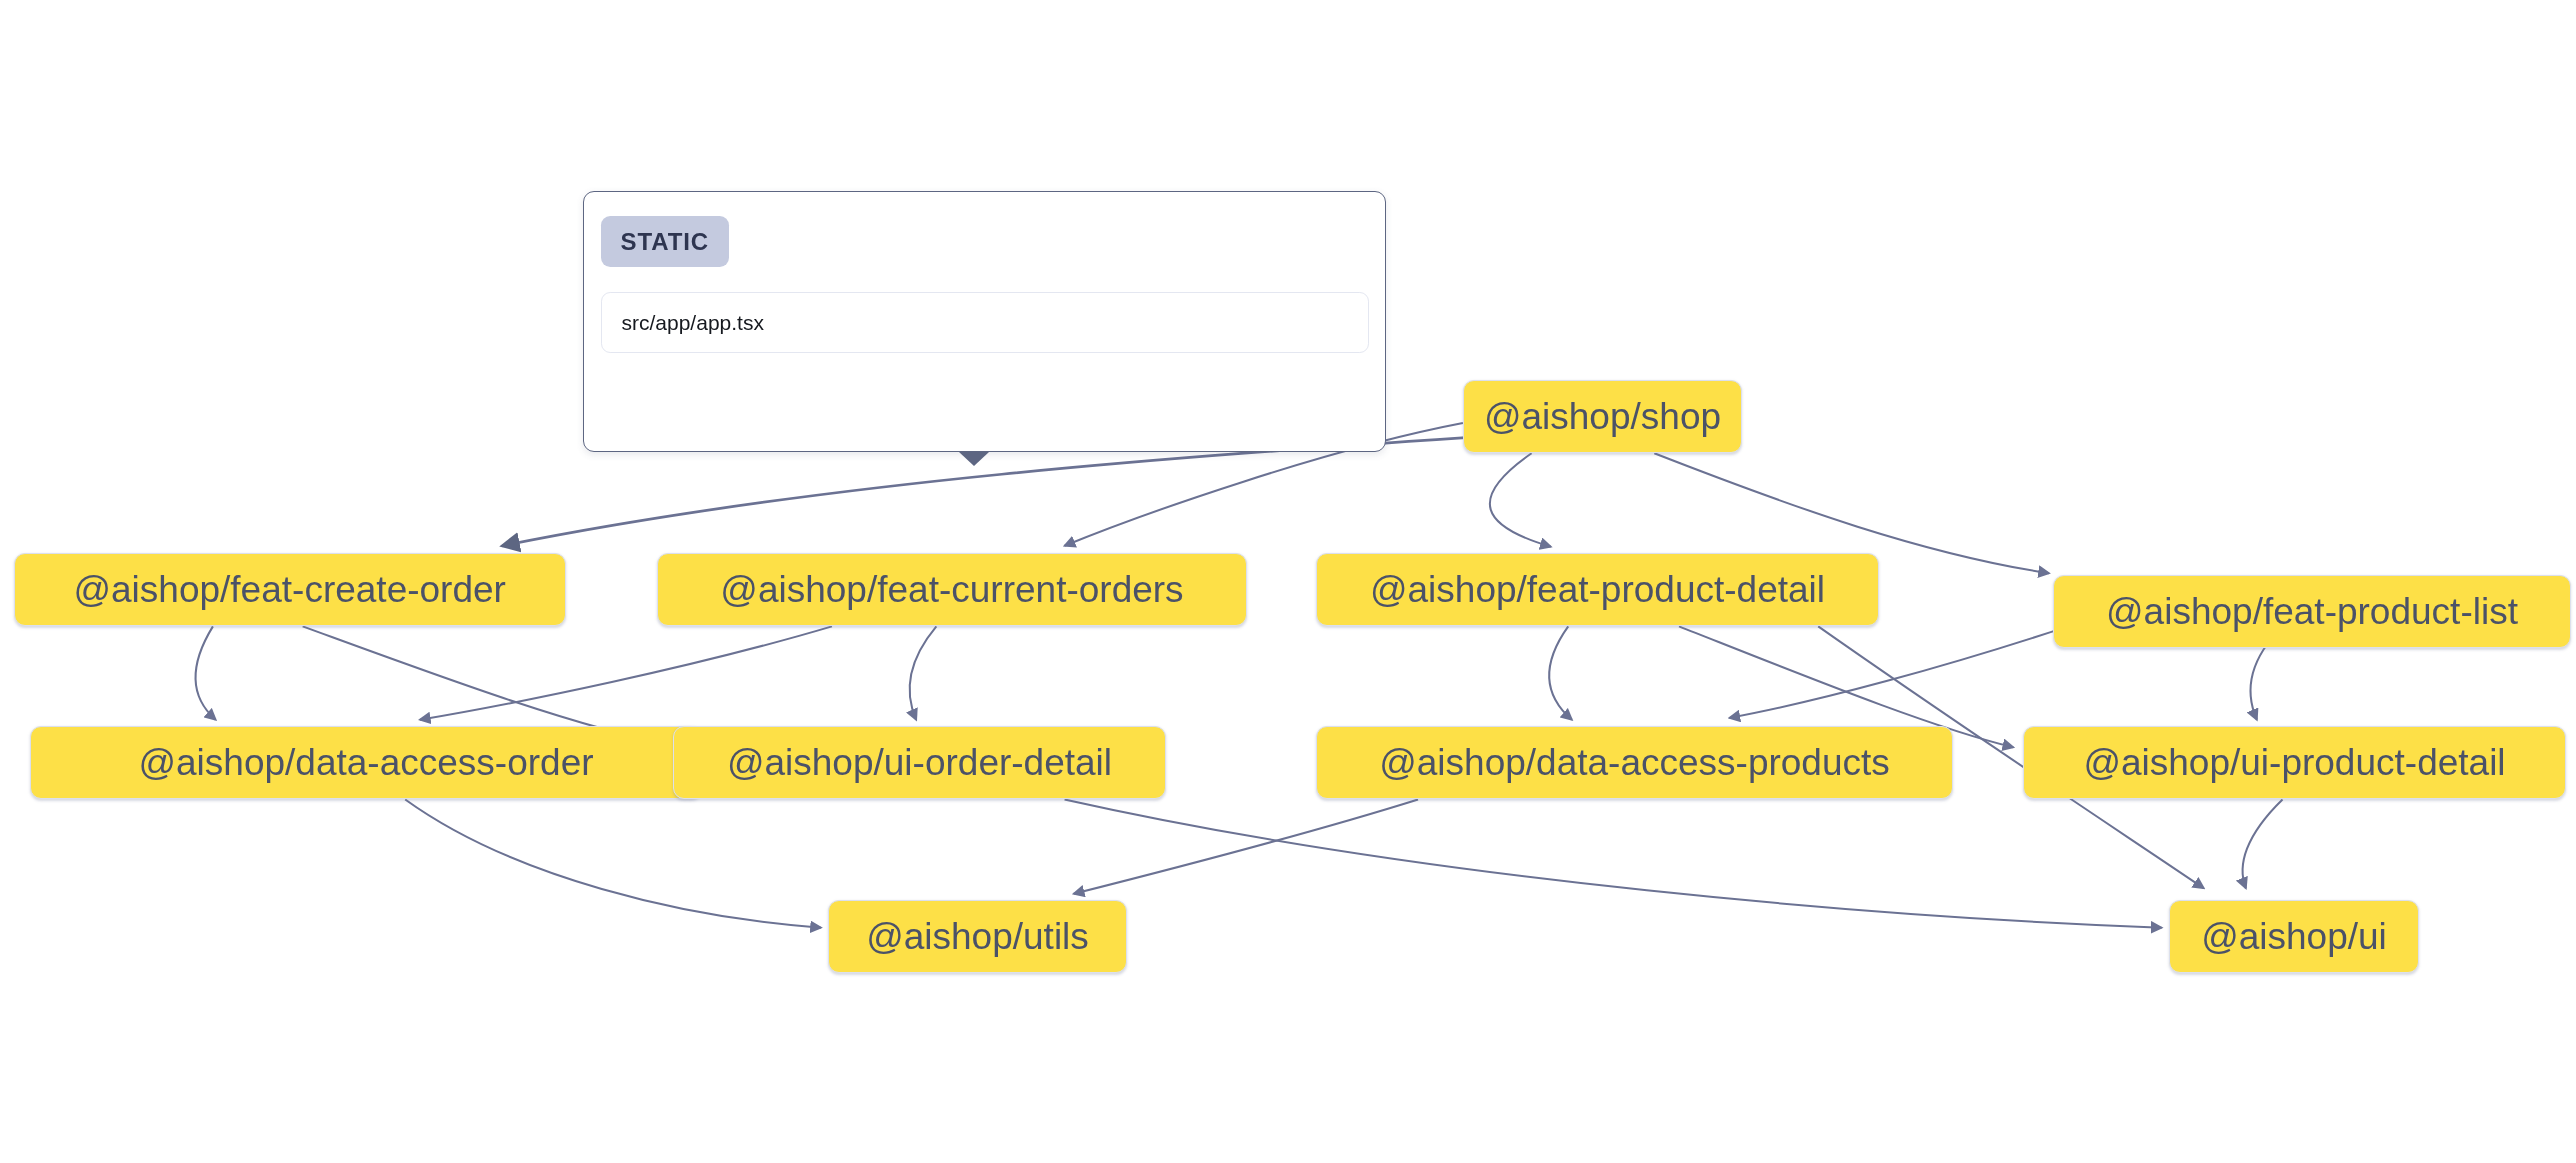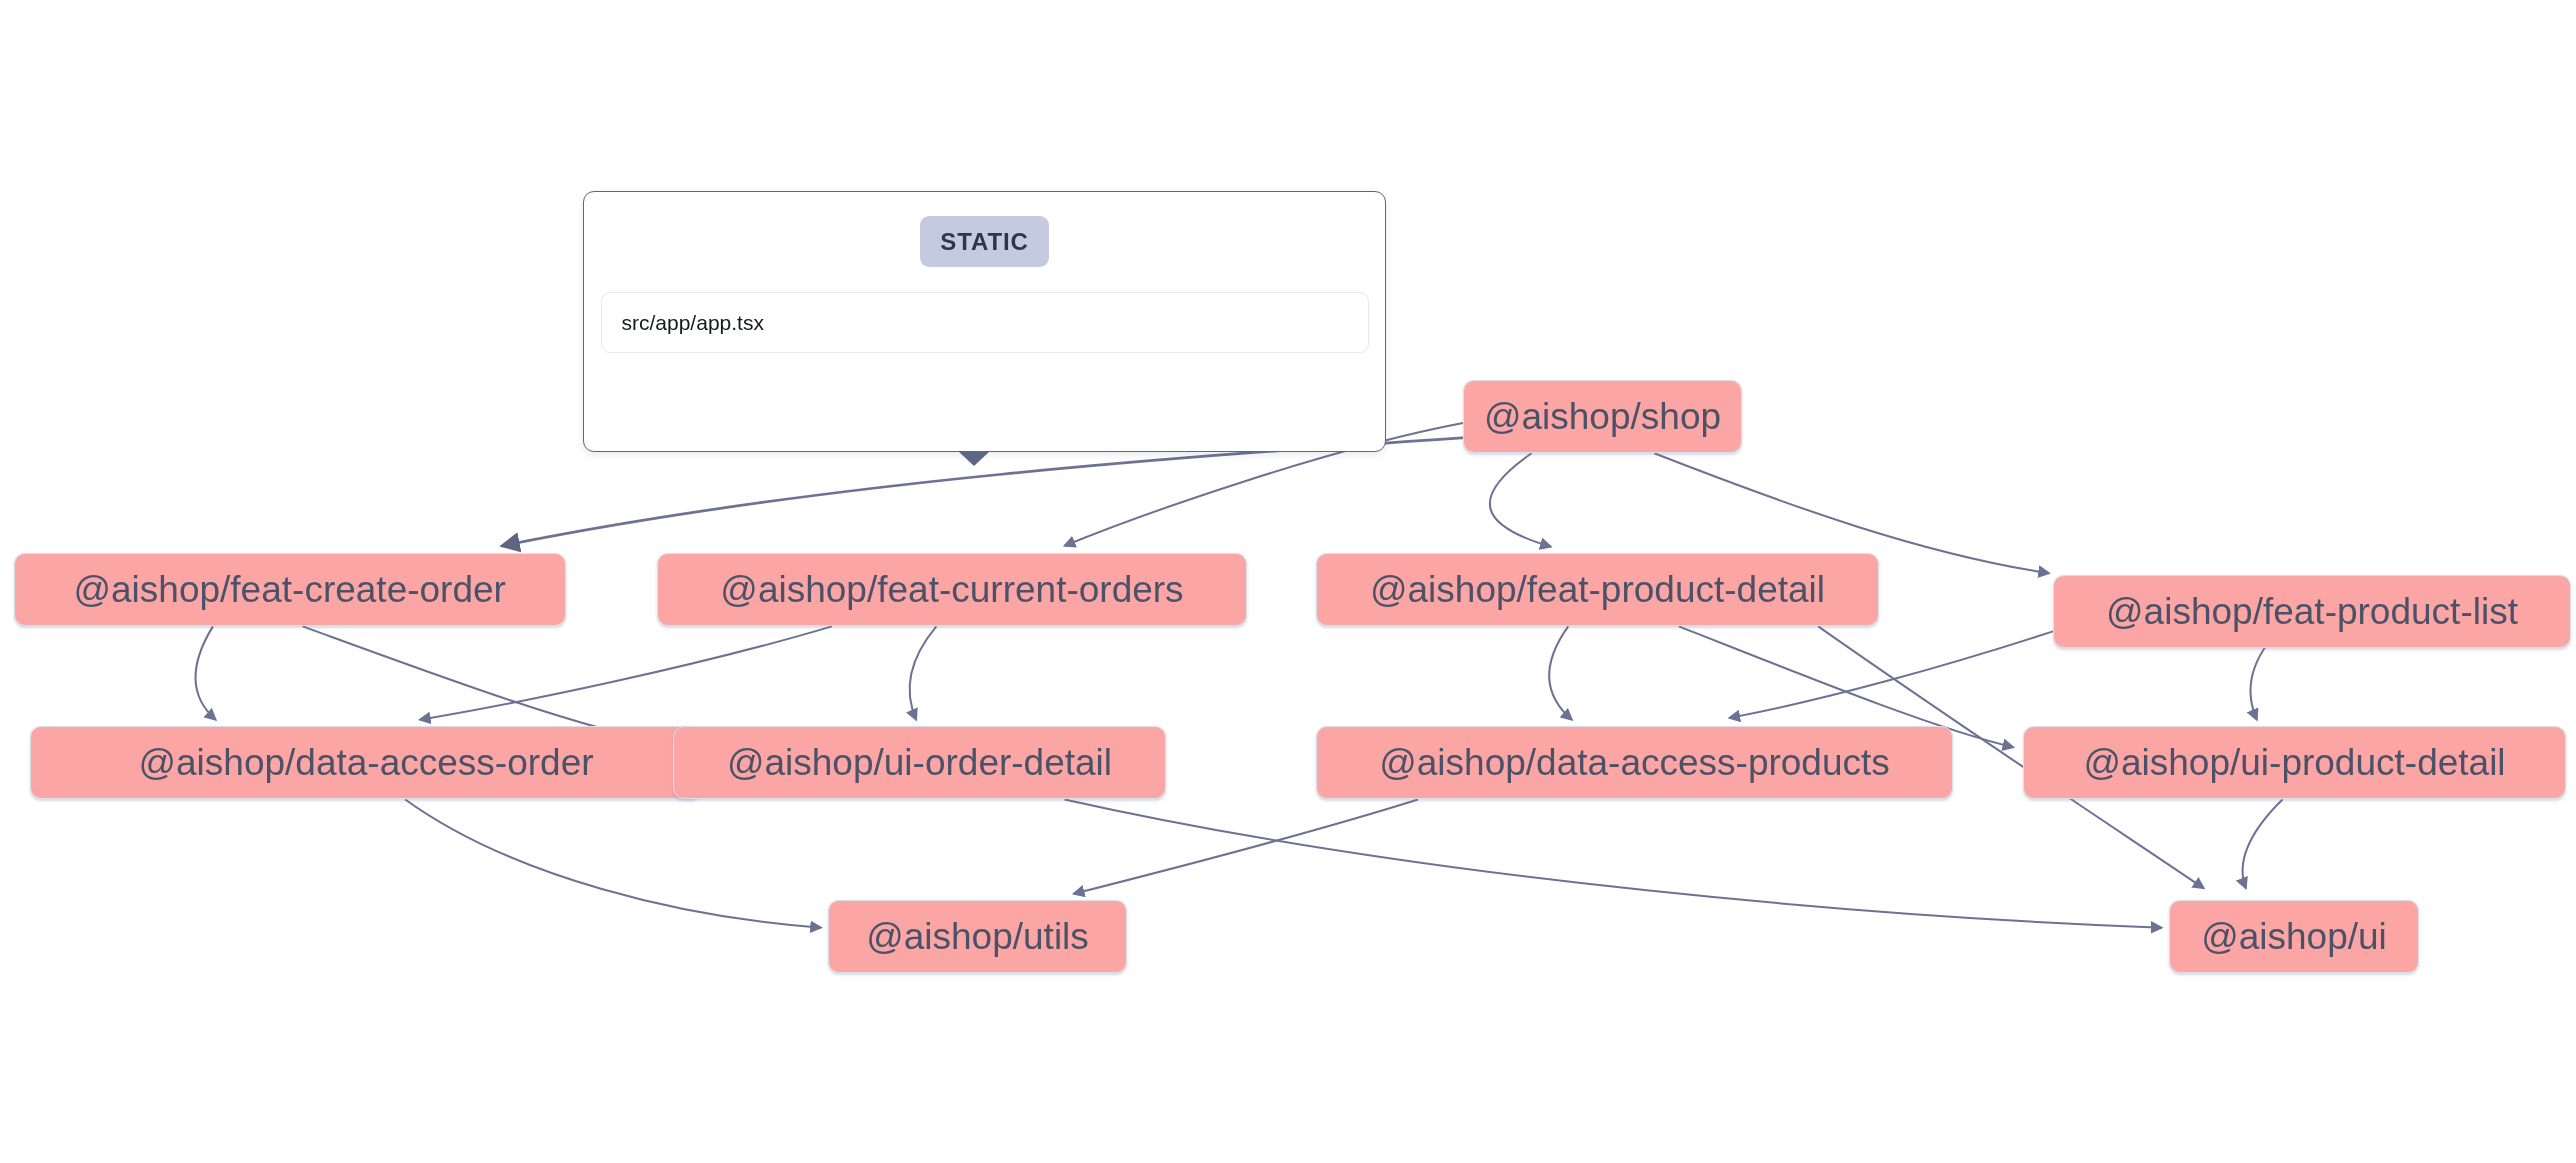--- a/index.html
+++ b/index.html
@@ -8,33 +8,33 @@
     background:#ffffff;font-family:"Liberation Sans",sans-serif;
   }
   
   svg.edges{position:absolute;left:0;top:0;z-index:1;}
   .edge{fill:none;stroke:#6b7293;stroke-width:2.2px;}
   .edge.hovered{stroke-width:3px;}
   
   .node{
     position:absolute;z-index:2;height:73px;box-sizing:border-box;
     display:flex;align-items:center;justify-content:center;
-    background:#fca5a5;border:0.9px solid #dce0ec;border-radius:11px;
+    background:#fde047;border:0.9px solid #dce0ec;border-radius:11px;
     color:#4b5268;font-size:37px;line-height:1;white-space:nowrap;
     box-shadow:0 1.8px 2.7px rgba(110,120,150,.28);
     cursor:pointer;
   }
   
   .tooltip{
     position:absolute;z-index:3;left:583px;top:191px;width:803px;height:261px;
     box-sizing:border-box;background:#ffffff;
     border:1.8px solid #5d6682;border-radius:11px;
     padding:24px 16.5px;box-shadow:0 2.7px 7.3px rgba(70,80,110,.12);
   }
-  .tooltip-head{display:flex;align-items:center;gap:36px;flex-direction:column;}
+  .tooltip-head{display:flex;align-items:center;gap:36px;}
   .badge{
     background:#c4cadf;color:#2e3550;font-weight:bold;font-size:24px;
     letter-spacing:0.9px;padding:13.7px 20px;border-radius:9.2px;line-height:1;
   }
   .dep{
     font-family:"DejaVu Sans Mono",monospace;font-size:25px;color:#232839;
     white-space:nowrap;
   }
   .files-box{
     margin-top:25px;border:1.8px solid #e4e7f1;border-radius:9.2px;

